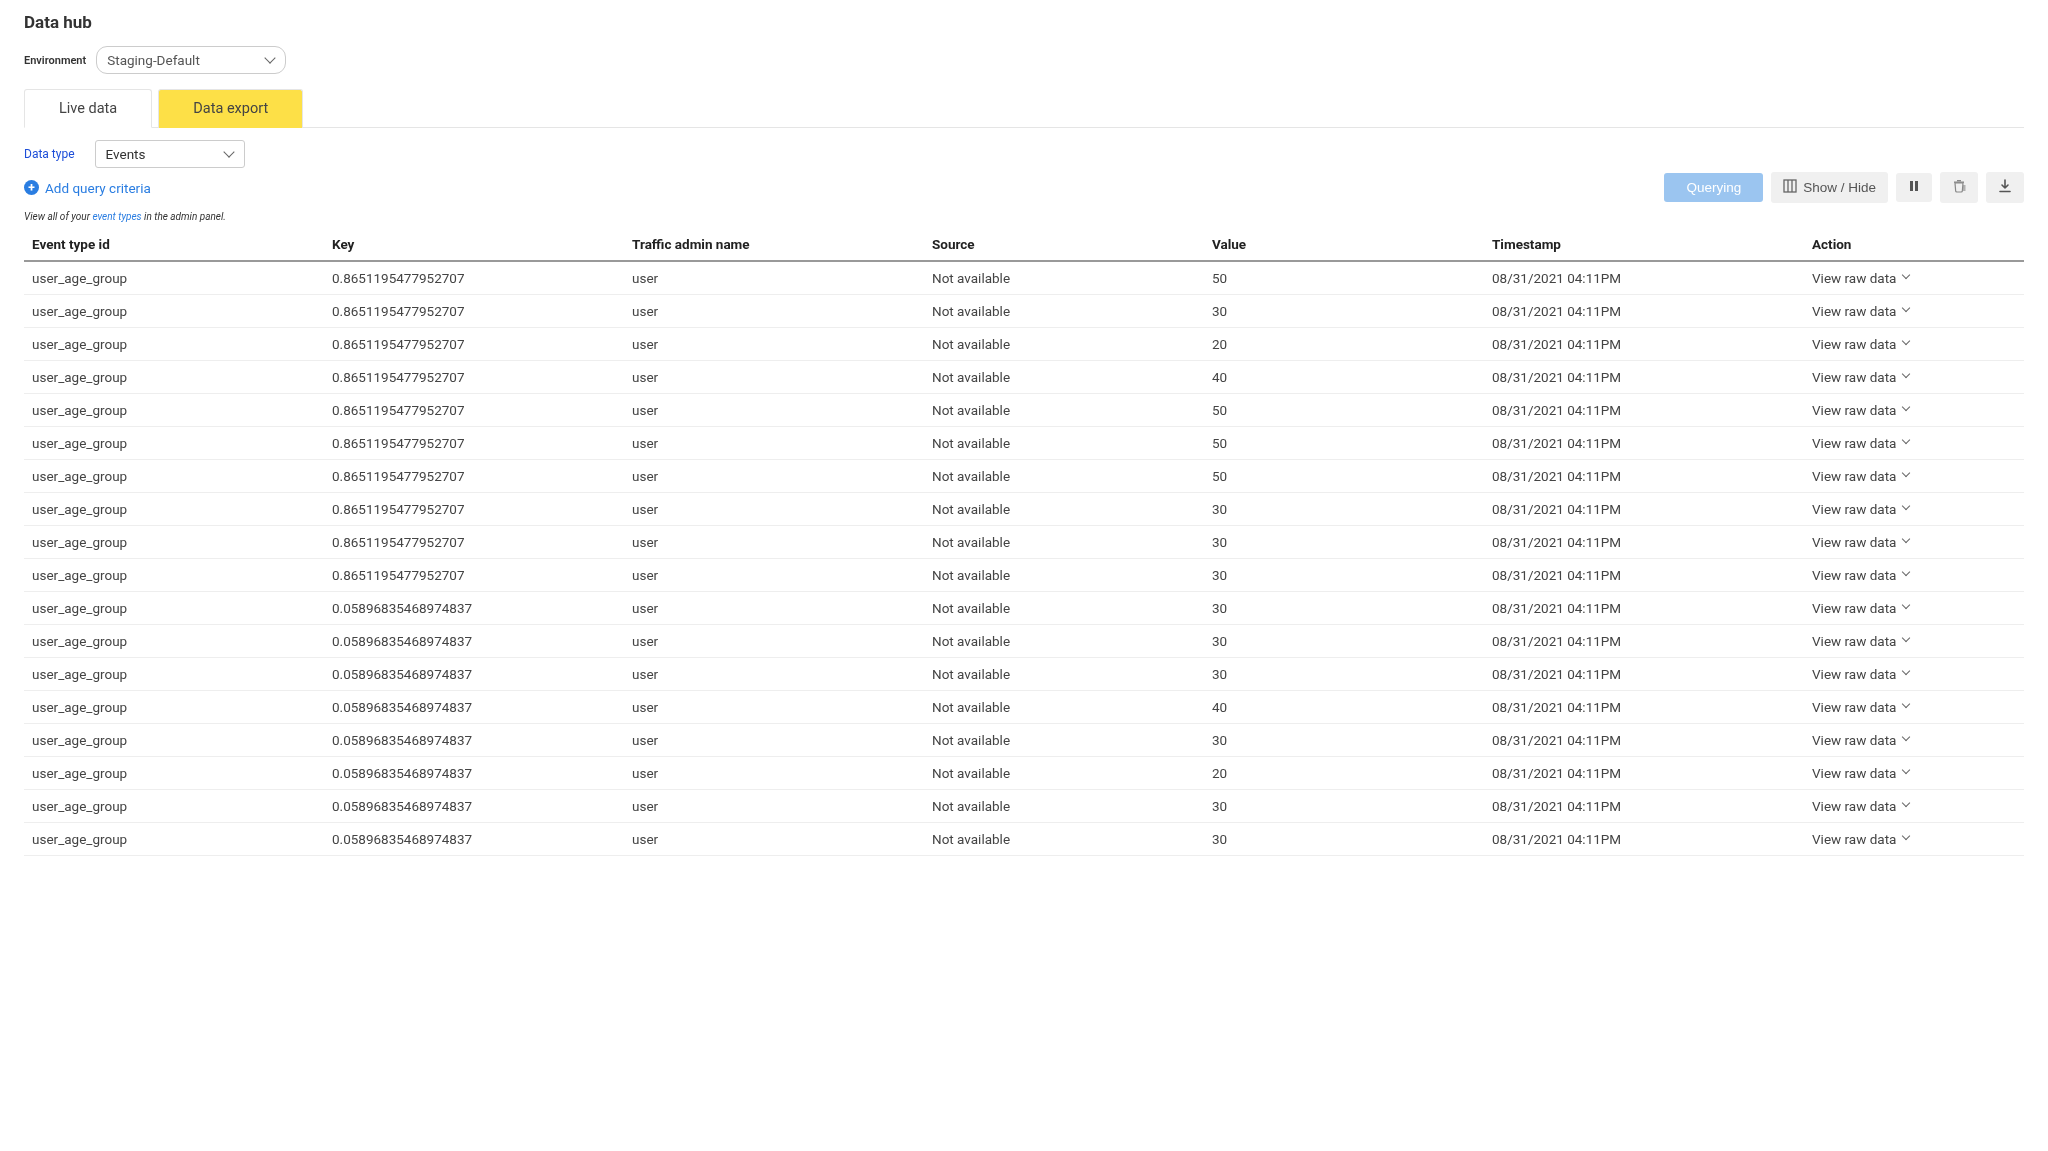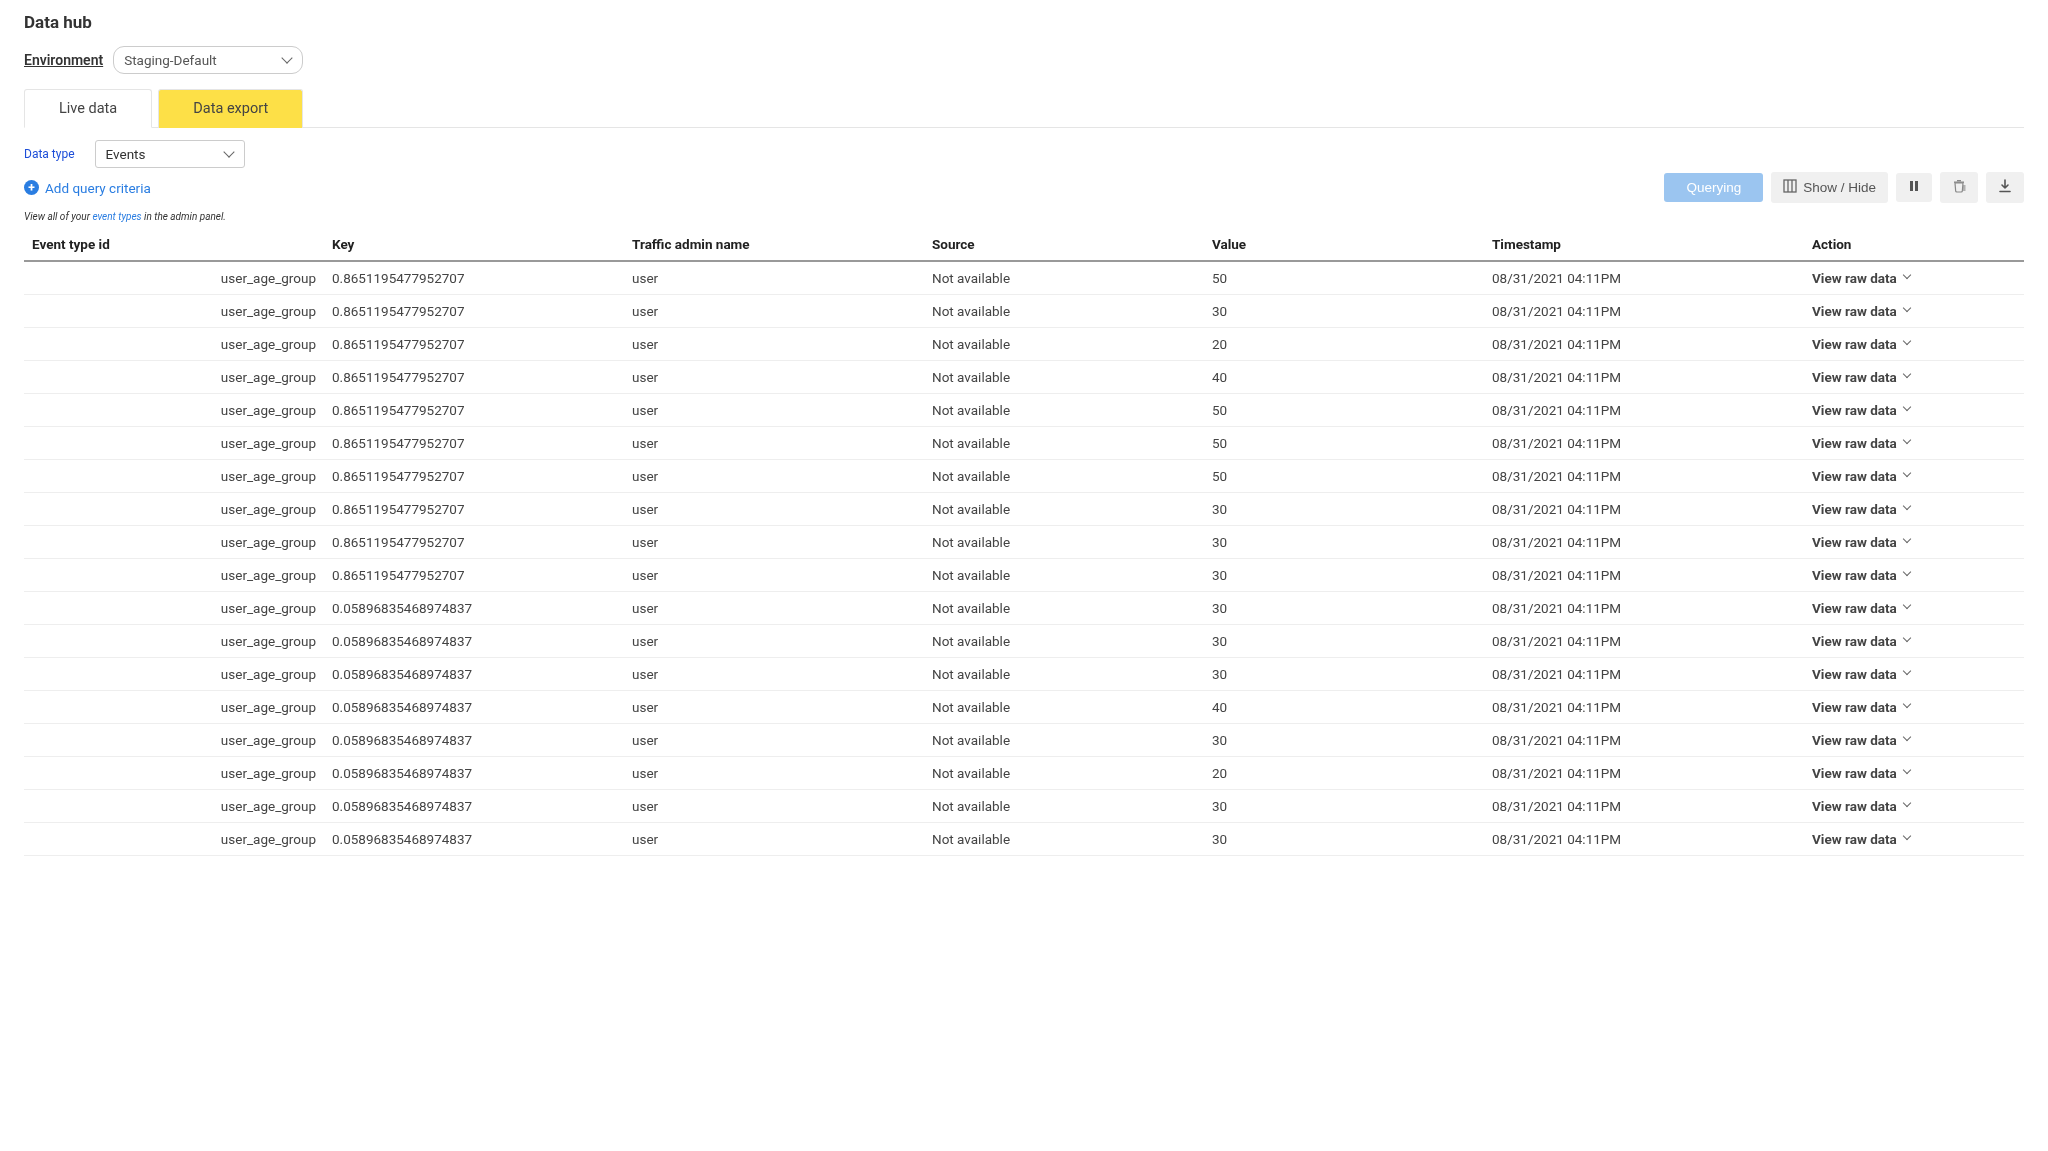--- a/index.html
+++ b/index.html
@@ -15,21 +15,21 @@
     font-weight: 700;
     color: #333;
     margin-bottom: 14px;
   }
   .env-row {
     display: flex;
     align-items: center;
     gap: 10px;
     margin-bottom: 14px;
   }
-  .env-label { font-weight: 600; font-size: 14px; text-decoration: underline; }
+  .env-label { font-weight: 600; font-size: 11px; }
   .select-box {
     display: inline-flex;
     align-items: center;
     justify-content: space-between;
     border: 1px solid #ccc;
     border-radius: 11px;
     padding: 5px 10px;
     min-width: 190px;
     font-size: 13.5px;
     color: #555;
@@ -177,27 +177,27 @@
   td.muted { color: #aaa; }
   .raw-action {
     display: inline-flex;
     align-items: center;
     gap: 6px;
     cursor: pointer;
     color: #444;
   }
 
   
-  th.c-id, td.c-id { width: 15%; text-align: right; }
+  th.c-id, td.c-id { width: 15%; }
   th.c-key, td.c-key { width: 15%; }
   th.c-ttn, td.c-ttn { width: 15%; }
   th.c-src, td.c-src { width: 14%; }
   th.c-val, td.c-val { width: 14%; }
   th.c-ts, td.c-ts { width: 16%; }
-  th.c-act, td.c-act { width: 11%; font-weight: bold; }
+  th.c-act, td.c-act { width: 11%; }
 </style>
 </head>
 <body>
 
 <h1 class="page-title">Data hub</h1>
 
 <div class="env-row">
   <span class="env-label">Environment</span>
   <div class="select-box">
     <span>Staging-Default</span>

